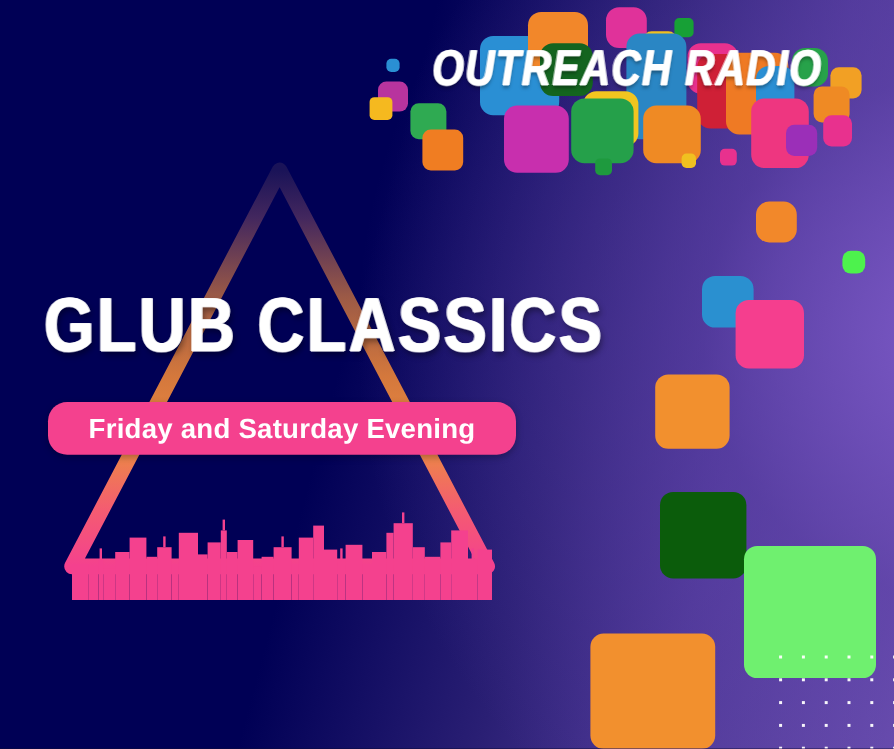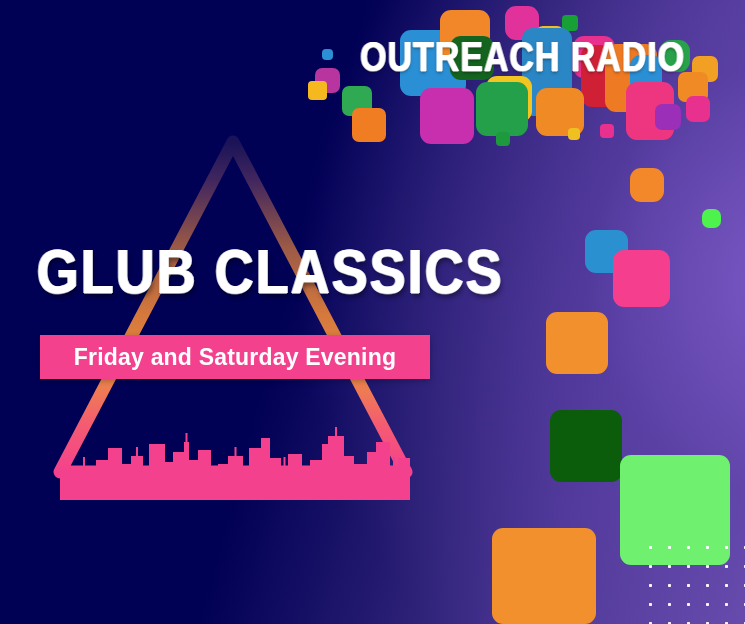--- a/index.html
+++ b/index.html
@@ -39,20 +39,21 @@
   .sq.xs { border-radius: 4px; }
 
   
   #logo-cluster {
     position: absolute;
     left: 300px;
     top: 0px;
     width: 445px;
     height: 160px;
     z-index: 4;
+    font-style: italic;
   }
   #logo-cluster .sq { z-index: 1; }
   #logo-text {
     position: absolute;
     left: 0;
     top: 38px;
     width: 445px;
     text-align: center;
     z-index: 9;
     font-family: "Liberation Sans", sans-serif;
@@ -115,21 +116,21 @@
        2px 3px 5px rgba(0,0,0,0.4);
   }
 
   
   #subtitle-pill {
     position: absolute;
     left: 40px;
     top: 335px;
     width: 390px;
     height: 44px;
-    border-radius: 0;
+    border-radius: 16px;
     background: #f4418e;
     z-index: 6;
     display: flex;
     align-items: center;
     justify-content: center;
     box-shadow: 0 2px 6px rgba(0,0,0,0.28);
   }
   #subtitle-text {
     color: #ffffff;
     font-family: "Liberation Sans", sans-serif;

